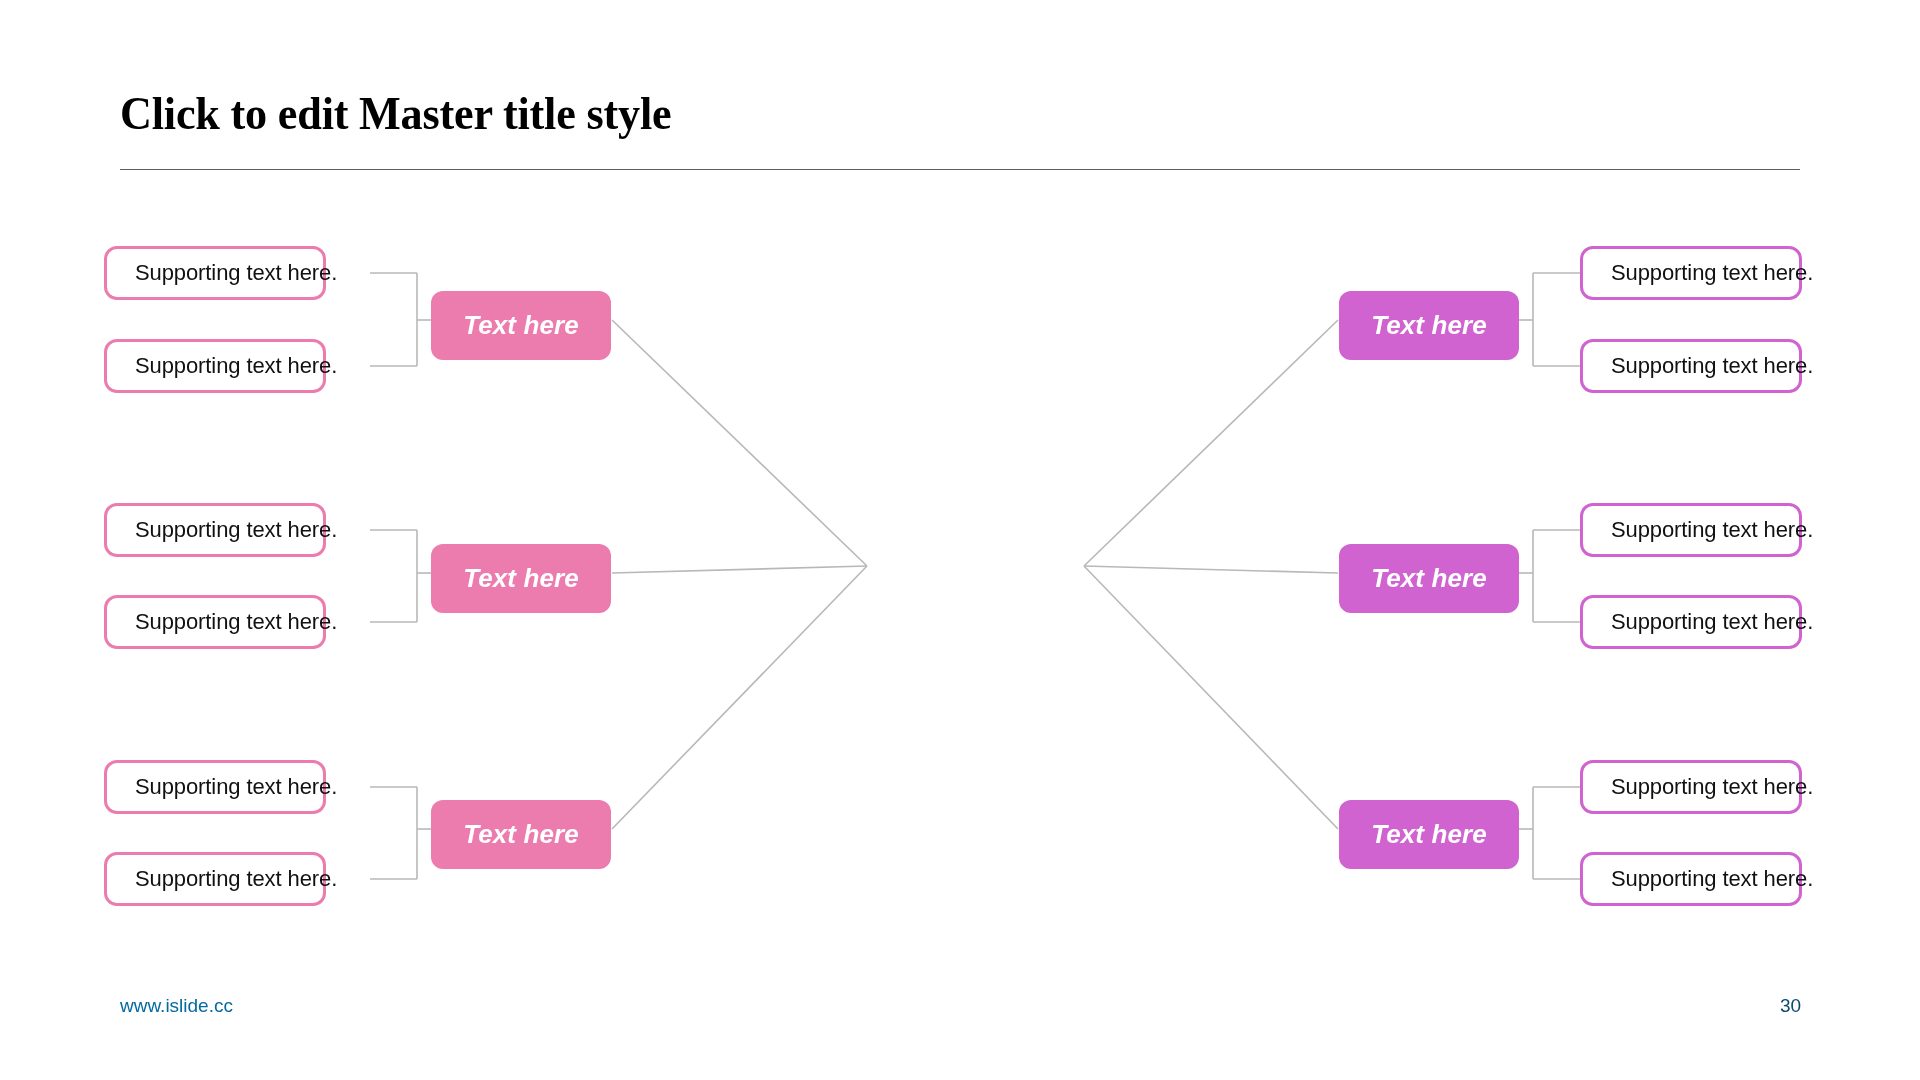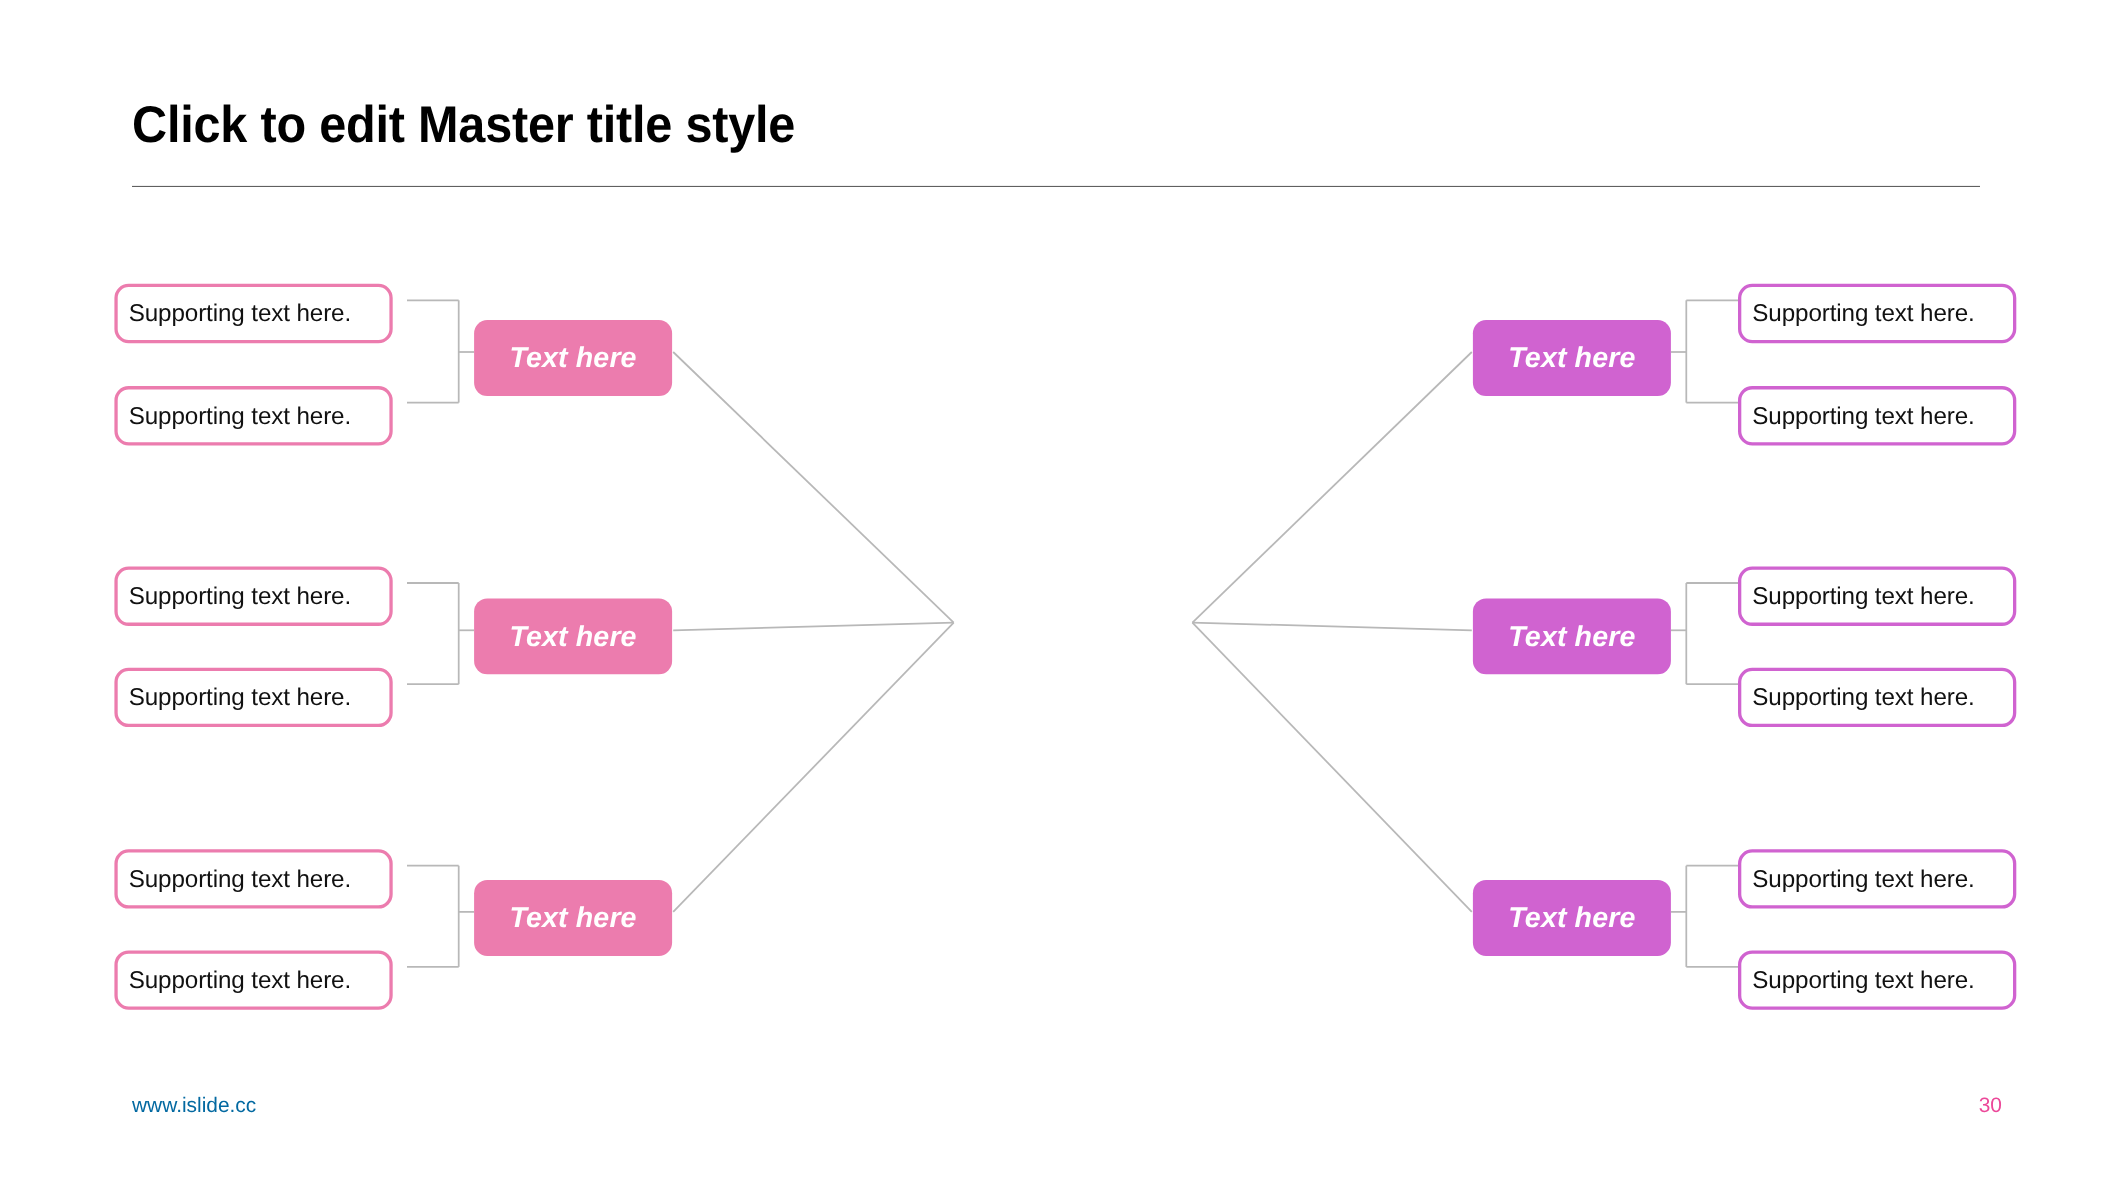--- a/index.html
+++ b/index.html
@@ -21,20 +21,21 @@
     inset: 0;
     background: #ffffff;
   }
 
   
   #title-block {
     position: absolute;
     left: 120px;
     top: 88px;
     width: 1680px;
+    font-family: Liberation Serif, serif;
   }
   #page-title {
     font-size: 47px;
     font-weight: bold;
     color: #000000;
     letter-spacing: -0.2px;
     line-height: 1.08;
     white-space: nowrap;
     font-stretch: condensed;
     transform: scaleX(0.94);
@@ -104,27 +105,26 @@
     font-weight: bold;
     font-style: italic;
     color: #ffffff;
     letter-spacing: 0.1px;
   }
   .branch-head.pink  { background: #ec7cae; }
   .branch-head.purple{ background: #d063d0; }
 
   
   .leaf {
-    width: 253px;
+    width: 222px;
     height: 54px;
     border-radius: 13px;
     background: #ffffff;
     border: 3px solid #ec7cae;
-    padding-left: 10px;
-    margin-top: 12px;
+    padding-left: 28px;
   }
   .leaf.purple { border-color: #d063d0; }
   .leaf .node-label {
     font-size: 22px;
     color: #111111;
     white-space: nowrap;
     letter-spacing: -0.1px;
   }
 
   
@@ -133,23 +133,23 @@
     left: 120px;
     top: 995px;
     font-size: 19px;
     color: #0369a1;
   }
   #page-number {
     position: absolute;
     left: 1780px;
     top: 995px;
     width: 40px;
-    text-align: right;
+    text-align: left;
     font-size: 19px;
-    color: #ec4899;
+    color: #0c4a6e;
   }
 </style>
 </head>
 <body>
 
 <div id="slide">
 
   <div id="title-block">
     <div id="page-title">Click to edit Master title style</div>
     <div id="title-rule"></div>

